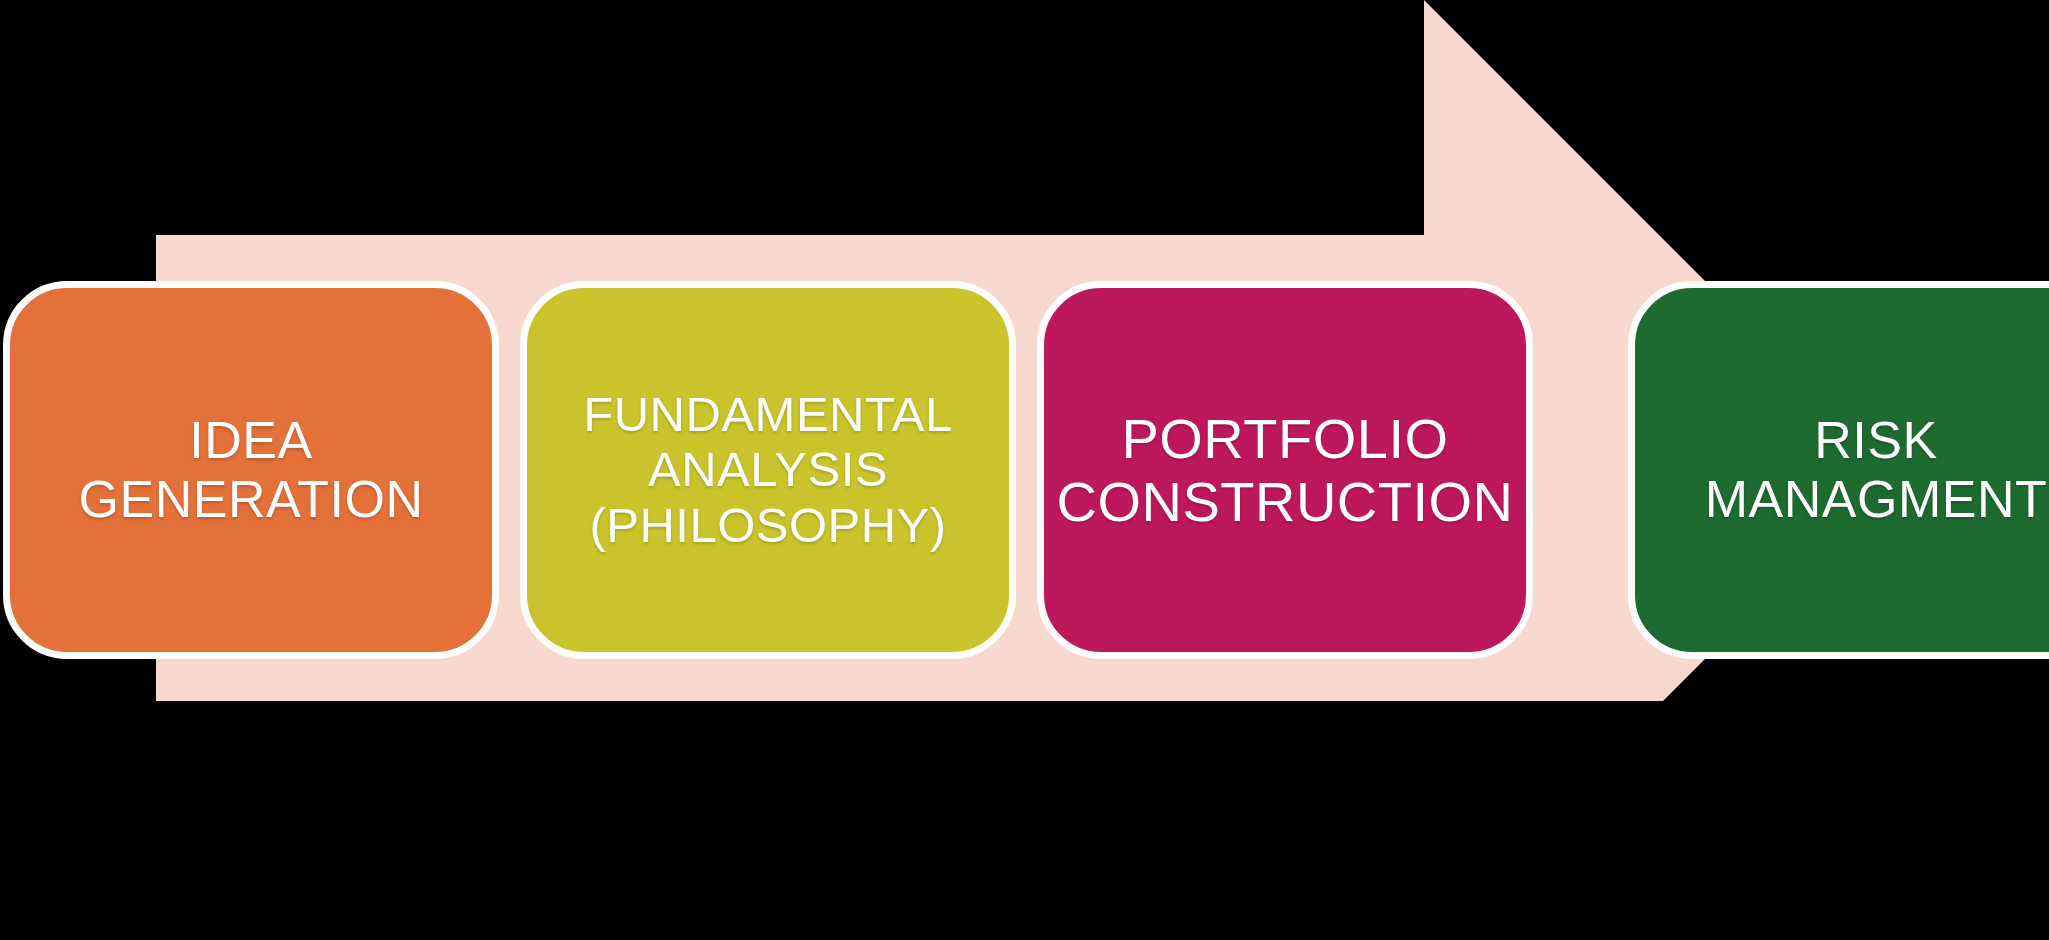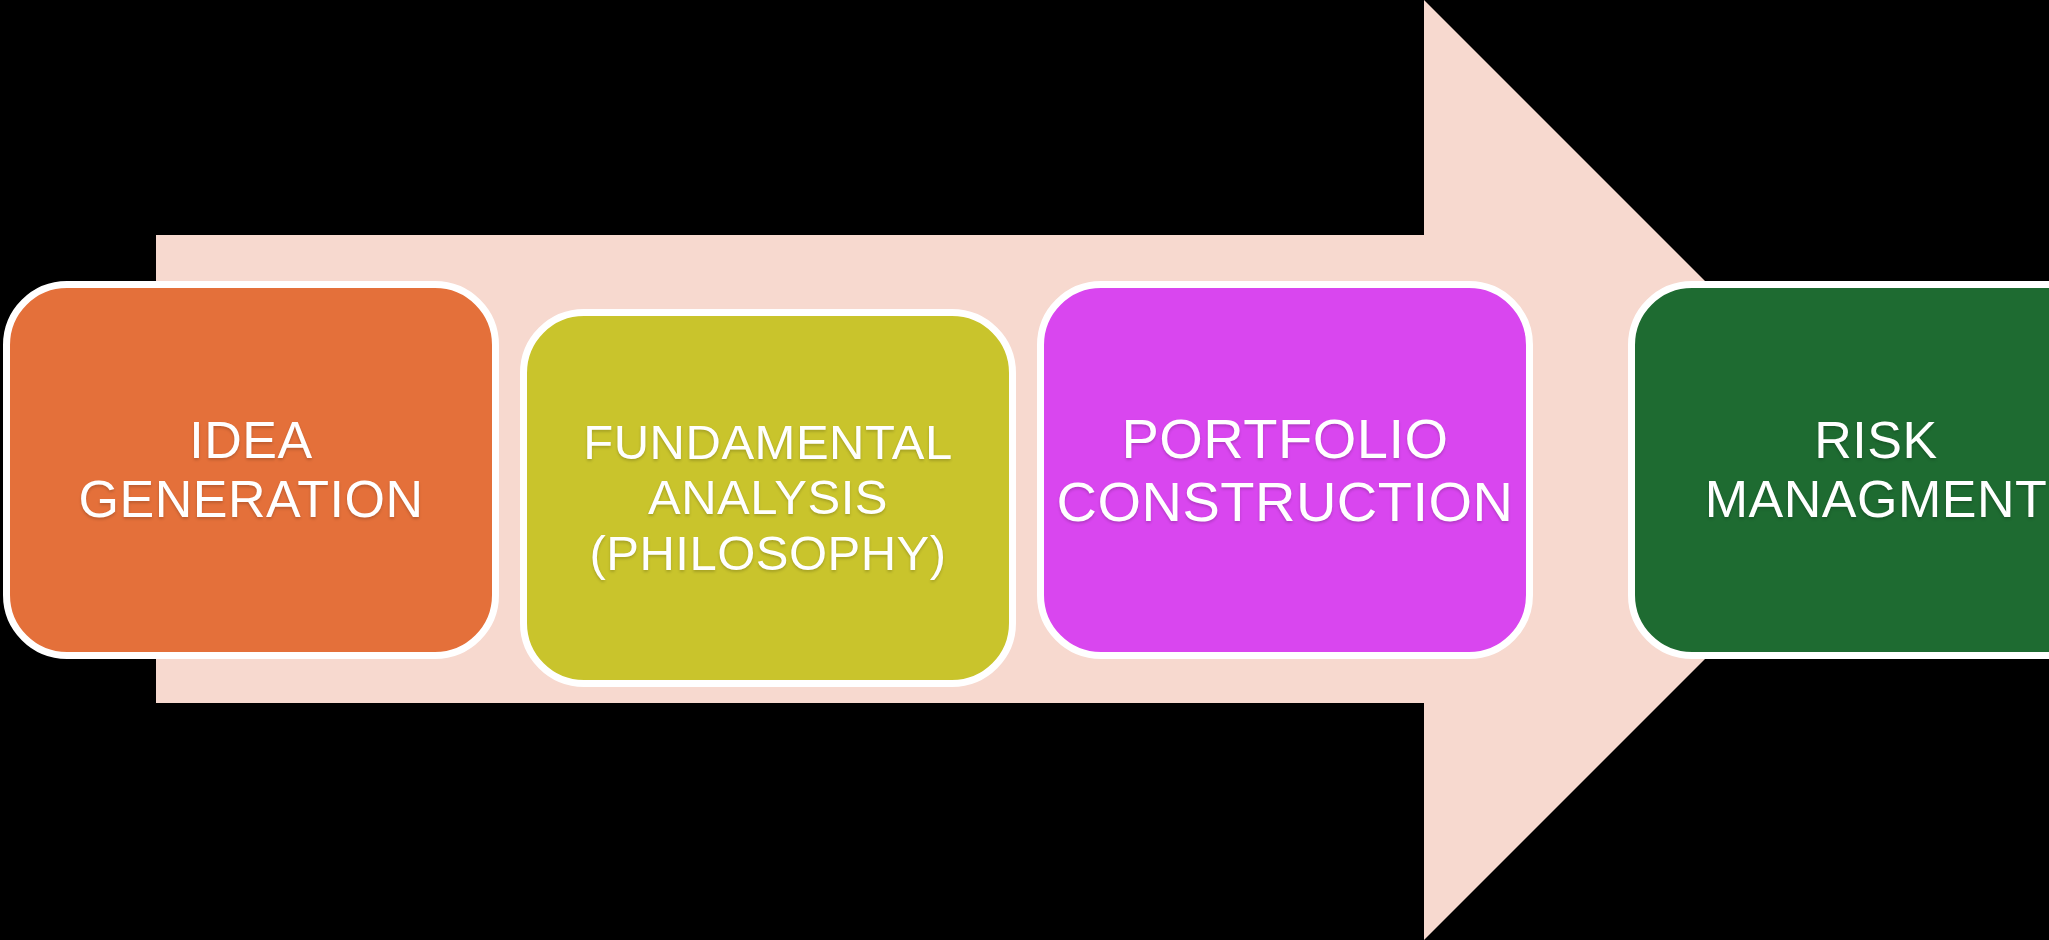--- a/index.html
+++ b/index.html
@@ -3,21 +3,21 @@
 <meta charset="utf-8">
 <style>
   html, body {
     margin: 0;
     padding: 0;
     background: #000;
   }
   .canvas {
     position: relative;
     width: 2049px;
-    height: 940px;
+    height: 701px;
     background: var(--bg, #000);
     overflow: hidden;
     font-family: "Liberation Sans", sans-serif;
     text-decoration: underline;
   }
   .arrow-body {
     position: absolute;
     left: 156px;
     top: 235px;
     width: 1268px;
@@ -64,27 +64,27 @@
 
   <div class="arrow-body" style="background-color: rgb(247, 217, 207);"></div>
 
   <div class="arrow-head" style="background-color: rgb(247, 217, 207);"></div>
 
   <div class="step step-1" style="background-color: rgb(228, 112, 58);">
     <span class="step-label">IDEA
 GENERATION</span>
   </div>
 
-  <div class="step step-2" style="background-color: rgb(201, 196, 44); margin-top: 28px;">
+  <div class="step step-2" style="background-color: rgb(201, 196, 44);">
     <span class="step-label">FUNDAMENTAL
 ANALYSIS
 (PHILOSOPHY)</span>
   </div>
 
-  <div class="step step-3" style="background-color: #d946ef;">
+  <div class="step step-3" style="background-color: #be185d;">
     <span class="step-label">PORTFOLIO
 CONSTRUCTION</span>
   </div>
 
   <div class="step step-4" style="background-color: rgb(30, 107, 49);">
     <span class="step-label">RISK
 MANAGMENT</span>
   </div>
 
 </div>

